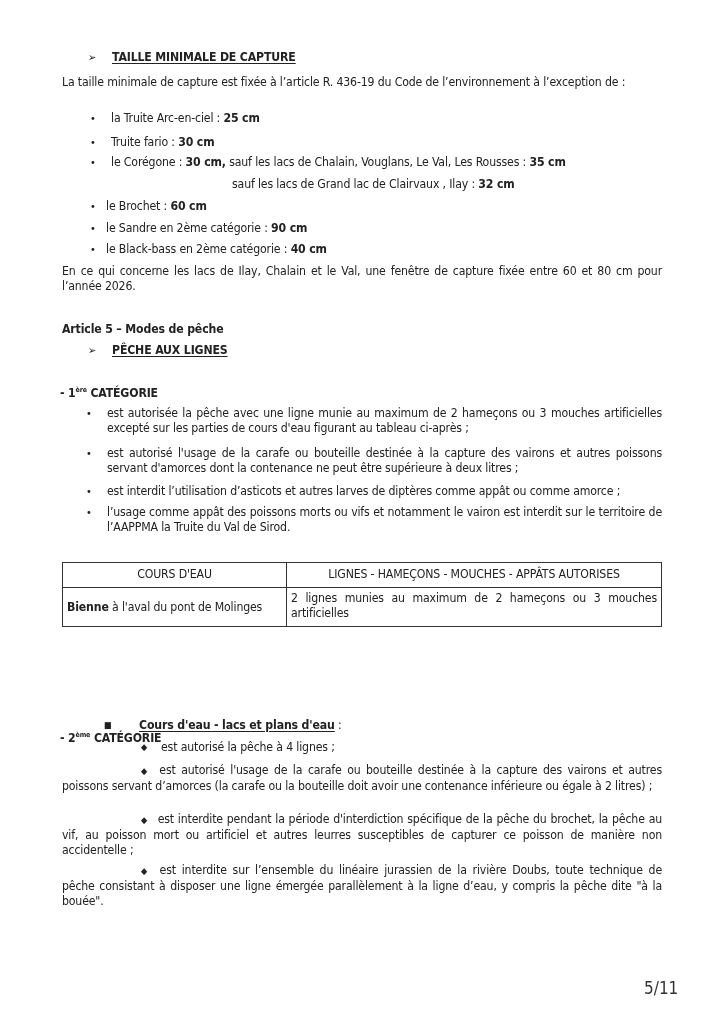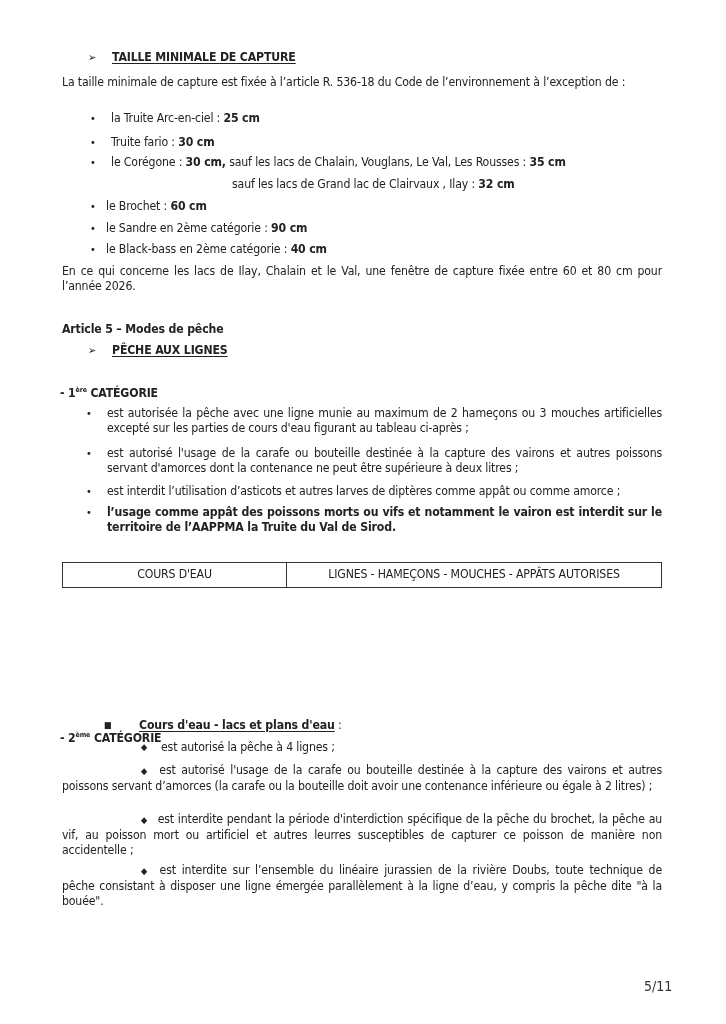--- a/index.html
+++ b/index.html
@@ -28,21 +28,21 @@
   table.rules tr.head td { text-align: center; padding: 4px 4px 5px; }
   table.rules td.c1 { width: 215px; }
   table.rules td.j { text-align: justify; text-align-last: left; }
 </style>
 </head>
 <body>
 
 <span class="arrow" style="left:88px; top:50px;">➢</span>
 <span class="abs t b u" style="left:112px; top:50px;">TAILLE MINIMALE DE CAPTURE</span>
 
-<div class="abs t just" style="left:62px; top:75px; width:600px;">La taille minimale de capture est fixée à l’article R. 536-18 du Code de l’environnement à l’exception de :</div>
+<div class="abs t just" style="left:62px; top:75px; width:600px;">La taille minimale de capture est fixée à l’article R. 436-19 du Code de l’environnement à l’exception de :</div>
 
 <div>
   <span class="bullet" style="left:90px; top:111px;">•</span>
   <span class="abs t" style="left:111px; top:111px;"><span>la Truite Arc-en-ciel : </span><span class="b">25 cm</span></span>
 
   <span class="bullet" style="left:90px; top:135px;">•</span>
   <span class="abs t" style="left:111px; top:135px;"><span>Truite fario : </span><span class="b">30 cm</span></span>
 
   <span class="bullet" style="left:90px; top:155px;">•</span>
   <span class="abs t" style="left:111px; top:155px;"><span>le Corégone : </span><span class="b">30 cm,</span><span> sauf les lacs de Chalain, Vouglans, Le Val, Les Rousses : </span><span class="b">35 cm</span></span>
@@ -71,41 +71,45 @@
   <span class="bullet" style="left:86px; top:406px;">•</span>
   <div class="abs t just" style="left:107px; top:406px; width:555px;">est autorisée la pêche avec une ligne munie au maximum de 2 hameçons ou 3 mouches artificielles excepté sur les parties de cours d'eau figurant au tableau ci-après ;</div>
 
   <span class="bullet" style="left:86px; top:446px;">•</span>
   <div class="abs t just" style="left:107px; top:446px; width:555px;">est autorisé l'usage de la carafe ou bouteille destinée à la capture des vairons et autres poissons servant d'amorces dont la contenance ne peut être supérieure à deux litres ;</div>
 
   <span class="bullet" style="left:86px; top:484px;">•</span>
   <div class="abs t just" style="left:107px; top:484px; width:560px;">est interdit l’utilisation d’asticots et autres larves de diptères comme appât ou comme amorce ;</div>
 
   <span class="bullet" style="left:86px; top:505px;">•</span>
-  <div class="abs t just" style="left:107px; top:505px; width:555px;font-weight:bold;">l’usage comme appât des poissons morts ou vifs et notamment le vairon est interdit sur le territoire de l’AAPPMA la Truite du Val de Sirod.</div>
+  <div class="abs t just" style="left:107px; top:505px; width:555px;">l’usage comme appât des poissons morts ou vifs et notamment le vairon est interdit sur le territoire de l’AAPPMA la Truite du Val de Sirod.</div>
 </div>
 
 <table class="rules">
   <tbody>
       <tr class="head">
     <td class="c1">COURS D'EAU</td>
     <td>LIGNES - HAMEÇONS - MOUCHES - APPÂTS AUTORISES</td>
+  </tr>
+  <tr style="height:39px;">
+    <td class="c1" style="vertical-align:middle;"><span class="b">Bienne</span><span> à l'aval du pont de Molinges</span></td>
+    <td class="j">2 lignes munies au maximum de 2 hameçons ou 3 mouches artificielles</td>
   </tr>
 </tbody>
   </table>
 
 <span class="abs t b" style="left:60px; top:697px;margin-top:34px;"><span>- 2</span><sup>ème</sup><span> CATÉGORIE</span></span>
 
 <span class="bullet" style="left:104px; top:718px; font-size:9px;">■</span>
 <span class="abs t" style="left:139px; top:718px;"><span class="b u">Cours d'eau - lacs et plans d'eau</span><span> :</span></span>
 
 <div>
   <span class="bullet" style="left:141px; top:740px; font-size:9px;">◆</span>
   <div class="abs t" style="left:161px; top:740px;">est autorisé la pêche à 4 lignes ;</div>
 
   <div class="abs t just" style="left:62px; top:763px; width:600px; text-indent:99px;"><span class="bullet-inline" style="font-size:9px; position:relative; left:-20px;">◆</span><span style="margin-left:-10px;">est autorisé l'usage de la carafe ou bouteille destinée à la capture des vairons et autres poissons servant d’amorces (la carafe ou la bouteille doit avoir une contenance inférieure ou égale à 2 litres) ;</span></div>
 
   <div class="abs t just" style="left:62px; top:812px; width:600px; text-indent:99px;"><span style="font-size:9px; position:relative; left:-20px;">◆</span><span style="margin-left:-10px;">est interdite pendant la période d'interdiction spécifique de la pêche du brochet, la pêche au vif, au poisson mort ou artificiel et autres leurres susceptibles de capturer ce poisson de manière non accidentelle ;</span></div>
 
   <div class="abs t just" style="left:62px; top:863px; width:600px; text-indent:99px;"><span style="font-size:9px; position:relative; left:-20px;">◆</span><span style="margin-left:-10px;">est interdite sur l’ensemble du linéaire jurassien de la rivière Doubs, toute technique de pêche consistant à disposer une ligne émergée parallèlement à la ligne d’eau, y compris la pêche dite  "à la bouée".</span></div>
 </div>
 
-<span class="abs" style="left:644px; top:978px; font-size:14px; color:#333;">5/11</span>
+<span class="abs" style="left:644px; top:978px; font-size:17px; color:#333;">5/11</span>
 
 </body></html>

